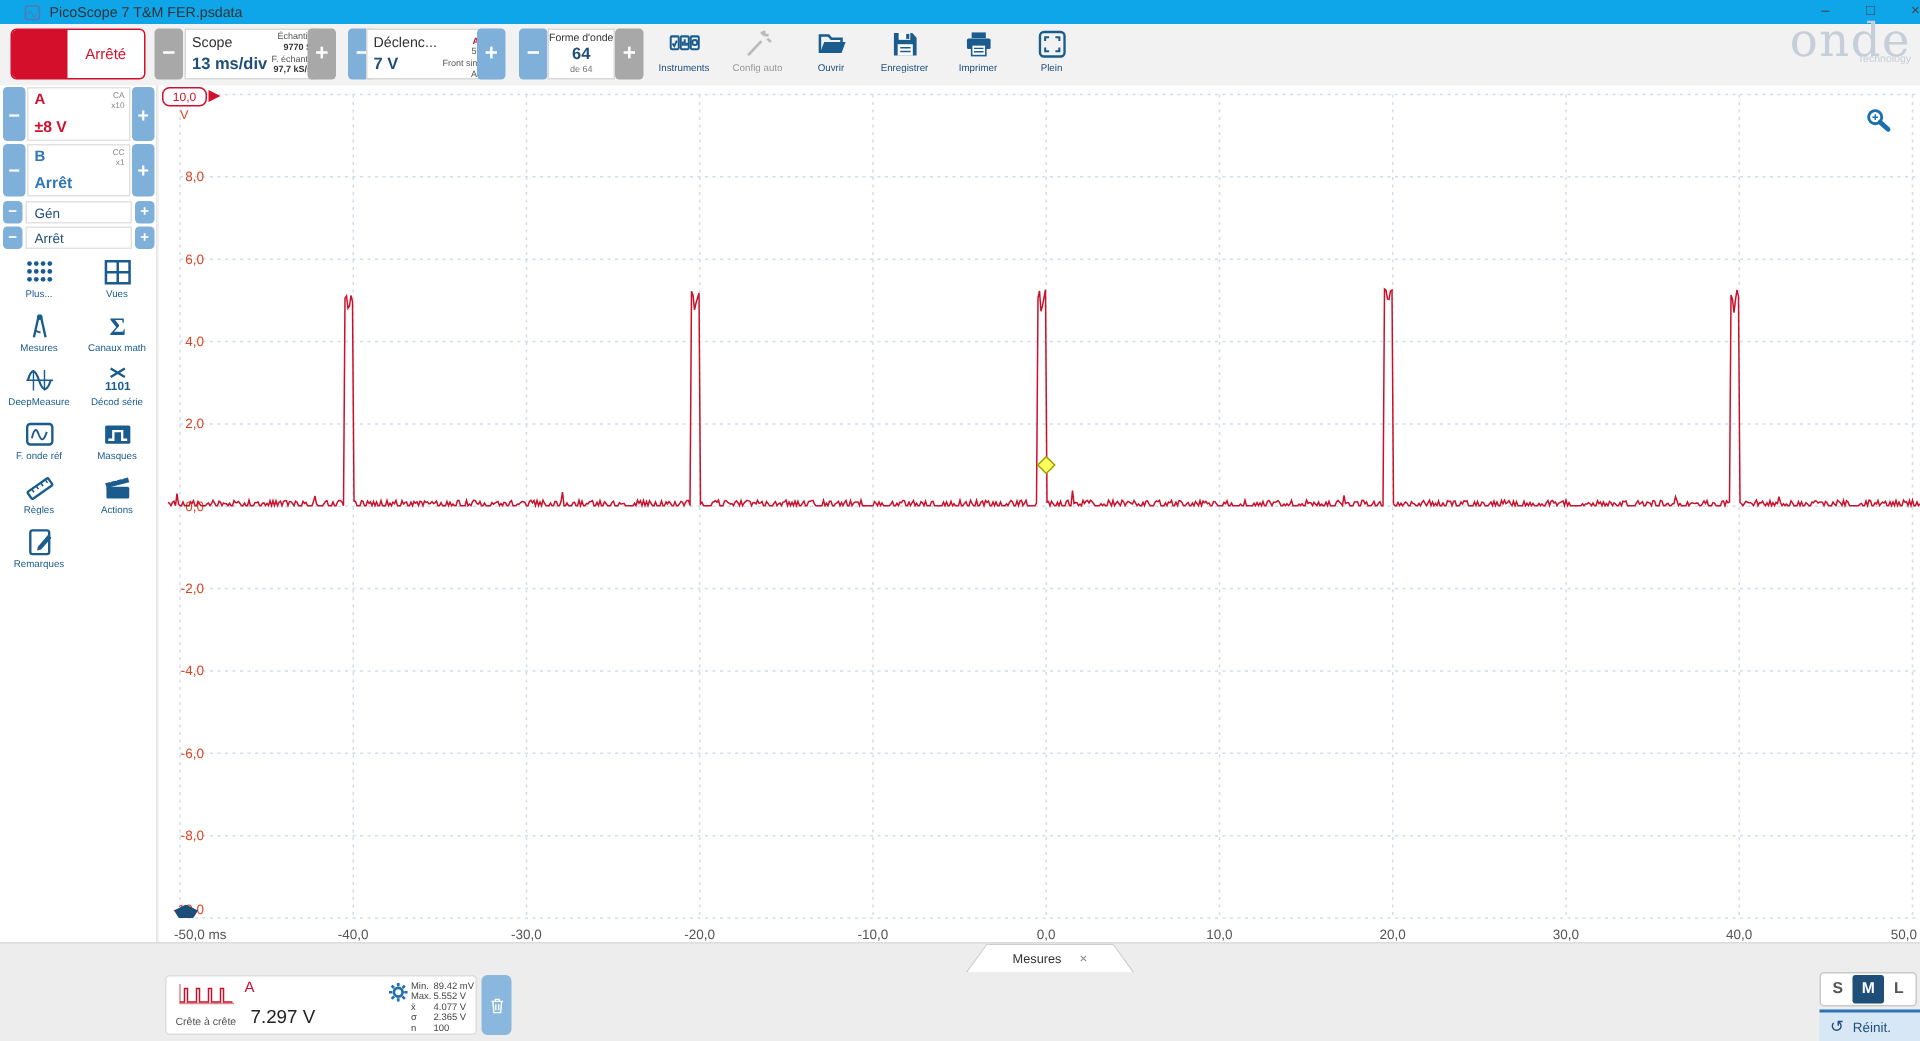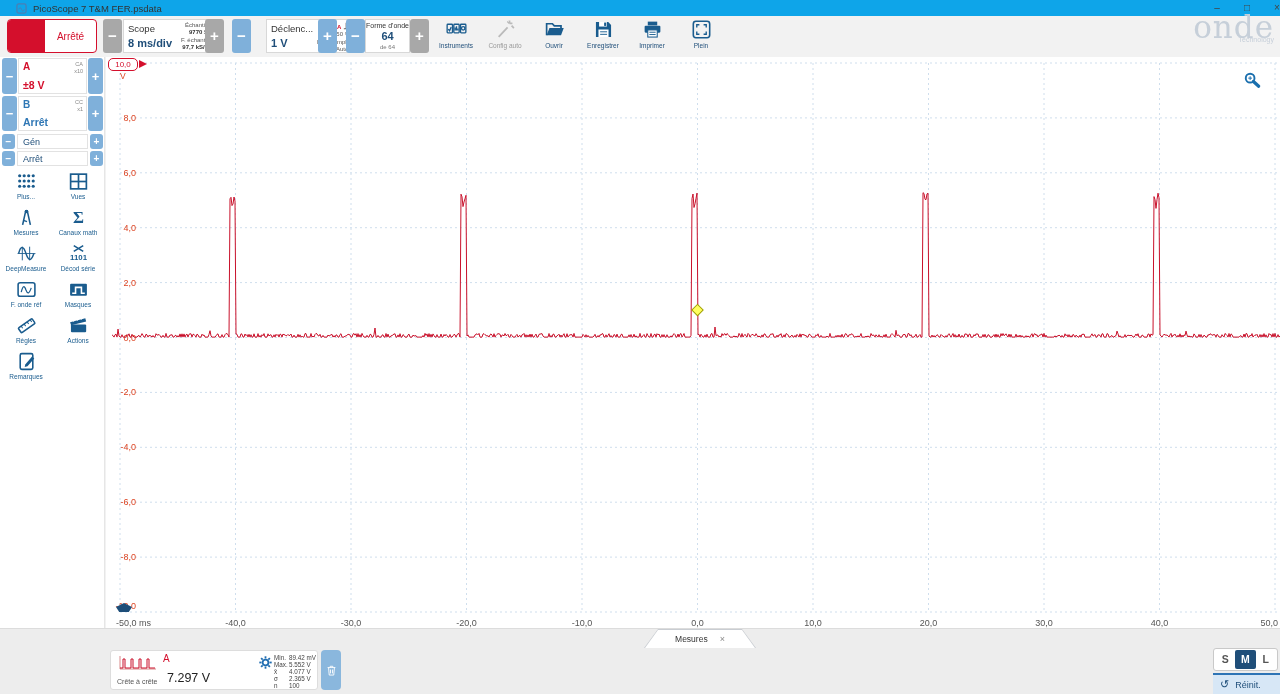--- a/index.html
+++ b/index.html
@@ -118,36 +118,36 @@
   <div class="toolbar">
     <div class="runbtn">
       <div class="redblock"></div>
       <div class="runlabel">Arrêté</div>
     </div>
 
     <div class="group" style="left:103px;width:121px;">
       <div class="pm gray" style="left:0;">−</div>
       <div class="gpanel" style="left:20px;width:88px;">
         <div class="gp-title">Scope</div>
-        <div class="gp-value">8 ms/div</div>
+        <div class="gp-value">13 ms/div</div>
         <div class="gp-right">
           <span>Échantil.</span><br>
           <b>9770 S</b><br>
           <span>F. échantil</span><br>
           <b>97,7 kS/s</b>
         </div>
       </div>
       <div class="pm gray" style="left:102px;">+</div>
     </div>
 
     <div class="group" style="left:232px;width:105px;">
       <div class="pm blue" style="left:0;">−</div>
-      <div class="gpanel" style="left:34px;width:87px;">
+      <div class="gpanel" style="left:12px;width:87px;">
         <div class="gp-title">Déclenc...</div>
-        <div class="gp-value">1 V</div>
+        <div class="gp-value">7 V</div>
         <div class="gp-right">
           <span class="trig-src">A</span>
           <svg width="7" height="8" viewBox="0 0 10 12" style="vertical-align:-1px;">
               <path d="M1 10 h3.5 V2 h3.5" fill="none" stroke="#666" stroke-width="1.6"></path>
             </svg><br>
           <span>50 %</span><br>
           <span>Front simple</span><br>
           <span>Auto.</span>
         </div>
       </div>

